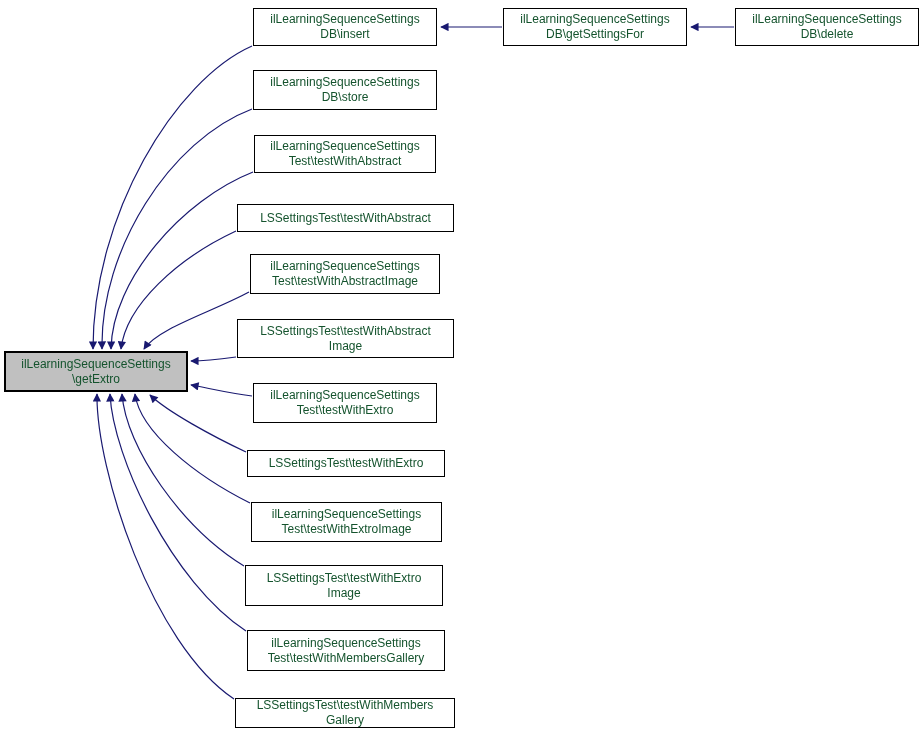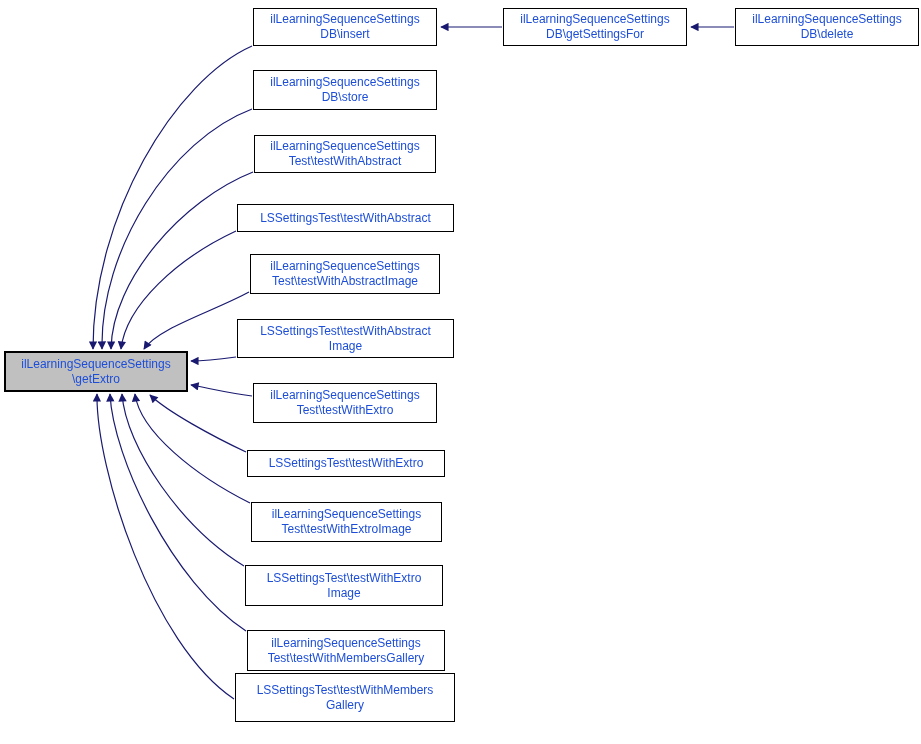--- a/index.html
+++ b/index.html
@@ -7,21 +7,21 @@
     position:relative;width:921px;height:744px;overflow:hidden;
     font-family:"Liberation Sans",sans-serif;background:#ffffff;
   }
   #edges-svg{position:absolute;left:0;top:0;width:921px;height:744px;}
   .edge{fill:none;stroke:var(--edge-color,#191970);stroke-width:1.2px;}
   .arrowhead{fill:var(--edge-color,#191970);}
   .node{
     position:absolute;box-sizing:border-box;
     border:1px solid #000;background:var(--node-bg,#ffffff);
     display:flex;align-items:center;justify-content:center;
-    text-align:center;color:#1d4ed8;font-size:12px;line-height:15px;
+    text-align:center;color:#14532d;font-size:12px;line-height:15px;
     white-space:pre-line;cursor:pointer;
   }
   .node.highlight{
     background:var(--highlight-bg,#c0c0c0);
     border-width:2px;cursor:default;
   }
 </style>
 </head>
 <body>
 
@@ -66,15 +66,15 @@
 Image</div>
     <div class="node" style="left: 253px; top: 383px; width: 184px; height: 40px;">ilLearningSequenceSettings
 Test\testWithExtro</div>
     <div class="node" style="left: 247px; top: 450px; width: 198px; height: 27px;">LSSettingsTest\testWithExtro</div>
     <div class="node" style="left: 251px; top: 502px; width: 191px; height: 40px;">ilLearningSequenceSettings
 Test\testWithExtroImage</div>
     <div class="node" style="left: 245px; top: 565px; width: 198px; height: 41px;">LSSettingsTest\testWithExtro
 Image</div>
     <div class="node" style="left: 247px; top: 630px; width: 198px; height: 41px;">ilLearningSequenceSettings
 Test\testWithMembersGallery</div>
-    <div class="node" style="left: 235px; top: 673px; width: 220px; height: 49px;">LSSettingsTest\testWithMembers
+    <div class="node" style="left: 235px; top: 698px; width: 220px; height: 30px;">LSSettingsTest\testWithMembers
 Gallery</div>
   </div>
 
 </body></html>

